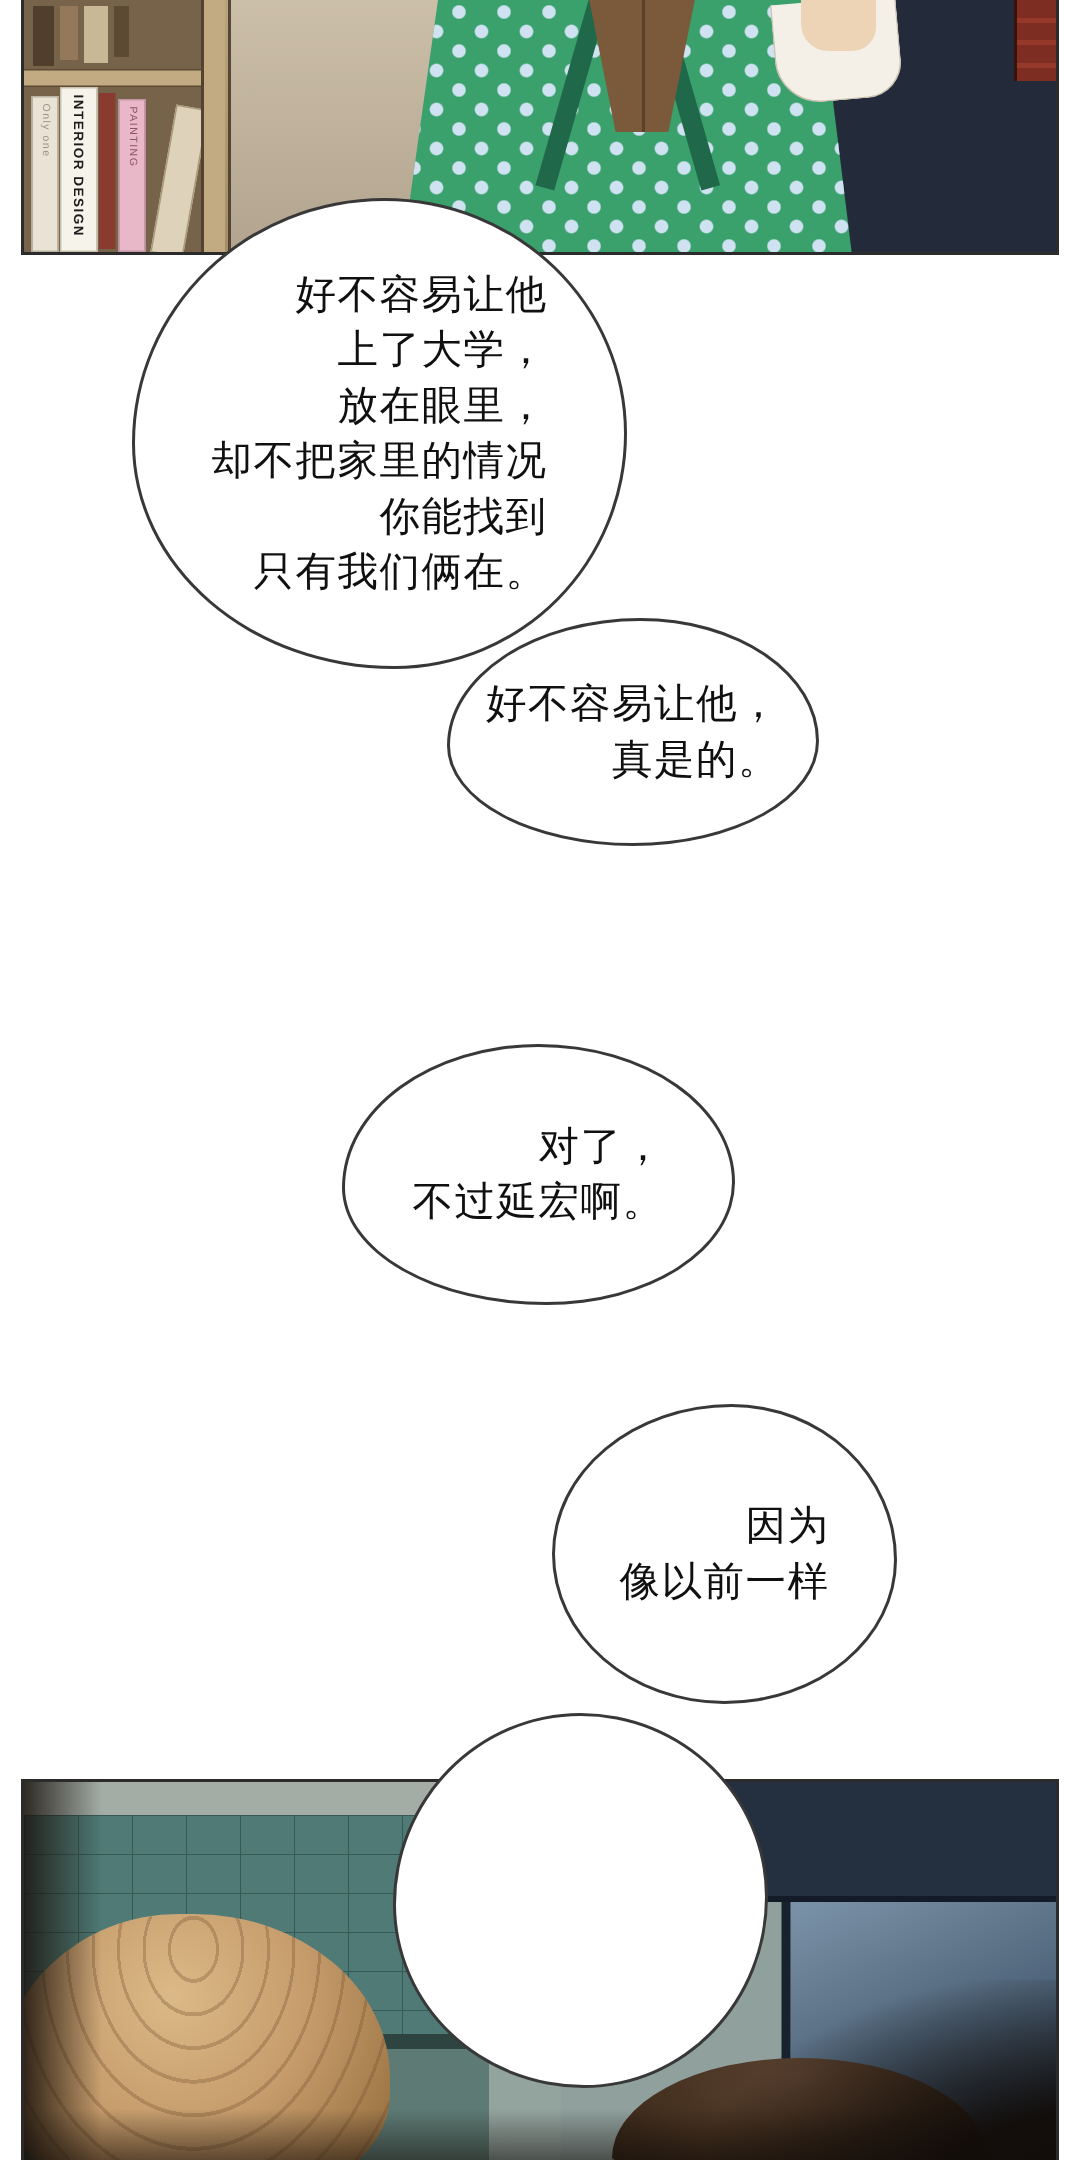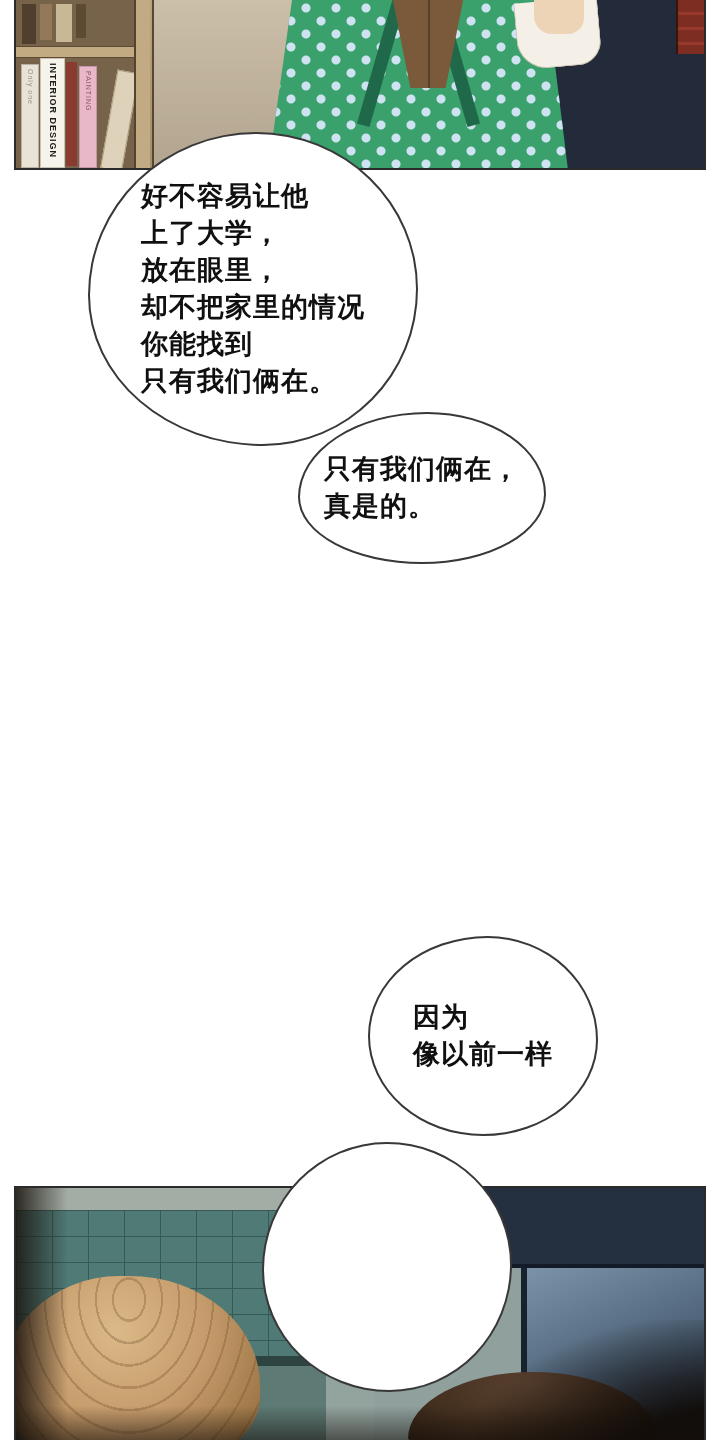--- a/index.html
+++ b/index.html
@@ -111,21 +111,21 @@
     background: radial-gradient(ellipse at 100% 100%, rgba(16,11,8,0.95) 30%, rgba(16,11,8,0) 75%); }
   .vig-b { left: 0; bottom: 0; width: 100%; height: 34px;
     background: linear-gradient(0deg, rgba(20,14,10,0.55), rgba(20,14,10,0)); }
 
   
   .bubble { position: absolute; z-index: 3;
     background: var(--bubble-fill, #ffffff);
     border: 2px solid var(--bubble-border, #383838);
     display: flex; align-items: center; justify-content: center;
     box-sizing: border-box; }
-  .bt { text-align: left; font-weight: bold; color: var(--text-color, #101010);
+  .bt { text-align: right; font-weight: normal; color: var(--text-color, #101010);
     font-size: 27px; line-height: 37px; letter-spacing: 1px; }
   .b1 { left: 88px;  top: 132px;  width: 330px; height: 314px; border-radius: 51% 49% 47% 53% / 52% 50% 50% 48%; }
   .b2 { left: 298px; top: 412px;  width: 248px; height: 152px; border-radius: 52% 48% 50% 50% / 56% 54% 46% 44%; }
   .b3 { left: 228px; top: 696px;  width: 262px; height: 174px; border-radius: 50% 50% 48% 52% / 55% 53% 47% 45%; }
   .b4 { left: 368px; top: 936px;  width: 230px; height: 200px; border-radius: 52% 48% 50% 50% / 50% 52% 48% 50%; }
   .b5 { left: 262px; top: 1142px; width: 250px; height: 250px; border-radius: 50% 50% 49% 51% / 51% 49% 51% 49%; }
 </style>
 </head>
 <body>
 
@@ -183,22 +183,28 @@
         <div>好不容易让他</div>
         <div>上了大学，</div>
         <div>放在眼里，</div>
         <div>却不把家里的情况</div>
         <div>你能找到</div>
         <div>只有我们俩在。</div>
       </div>
   </div>
   <div class="bubble b2">
     <div class="bt">
-        <div>只有我们俩在，</div>
+        <div>好不容易让他，</div>
         <div>真是的。</div>
+      </div>
+  </div>
+  <div class="bubble b3">
+    <div class="bt">
+        <div>对了，</div>
+        <div>不过延宏啊。</div>
       </div>
   </div>
   <div class="bubble b4">
     <div class="bt">
         <div>因为</div>
         <div>像以前一样</div>
       </div>
   </div>
   <div class="bubble b5">
     <div class="bt">

